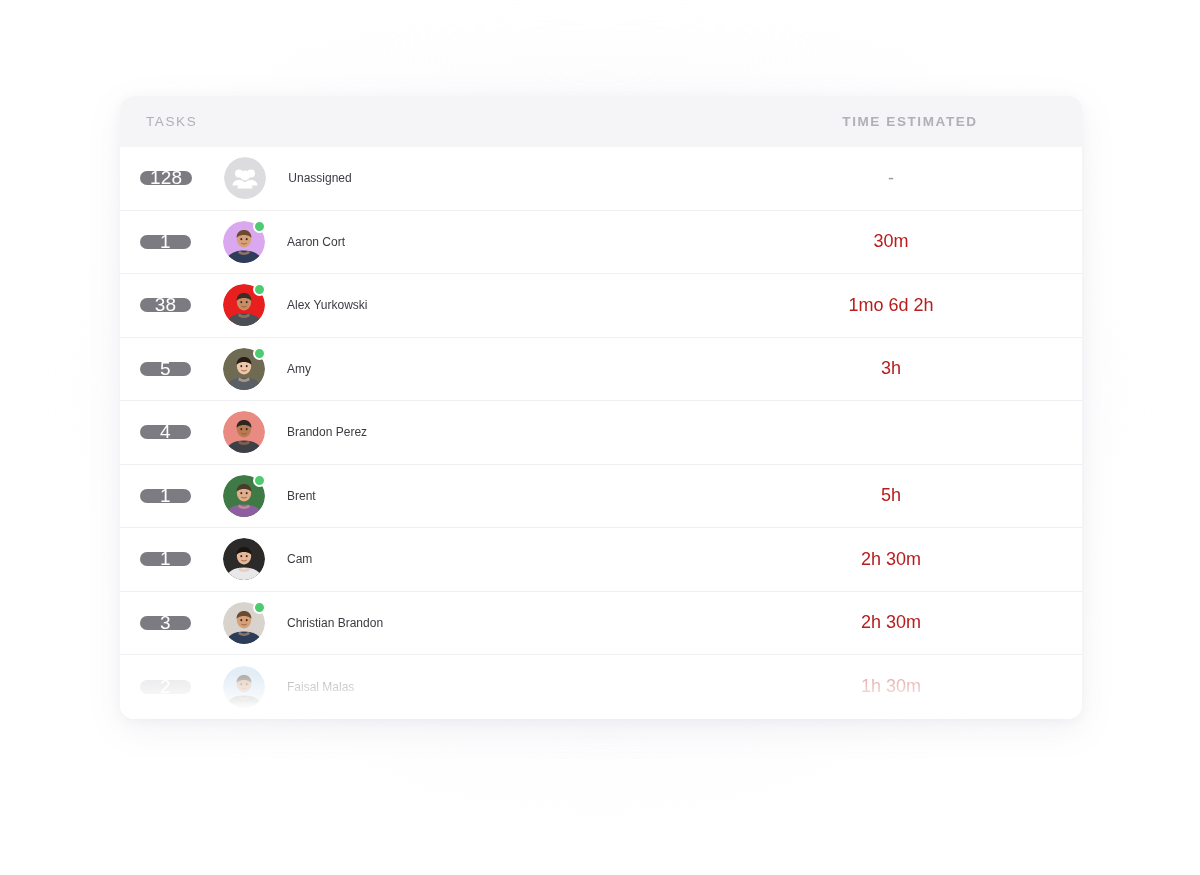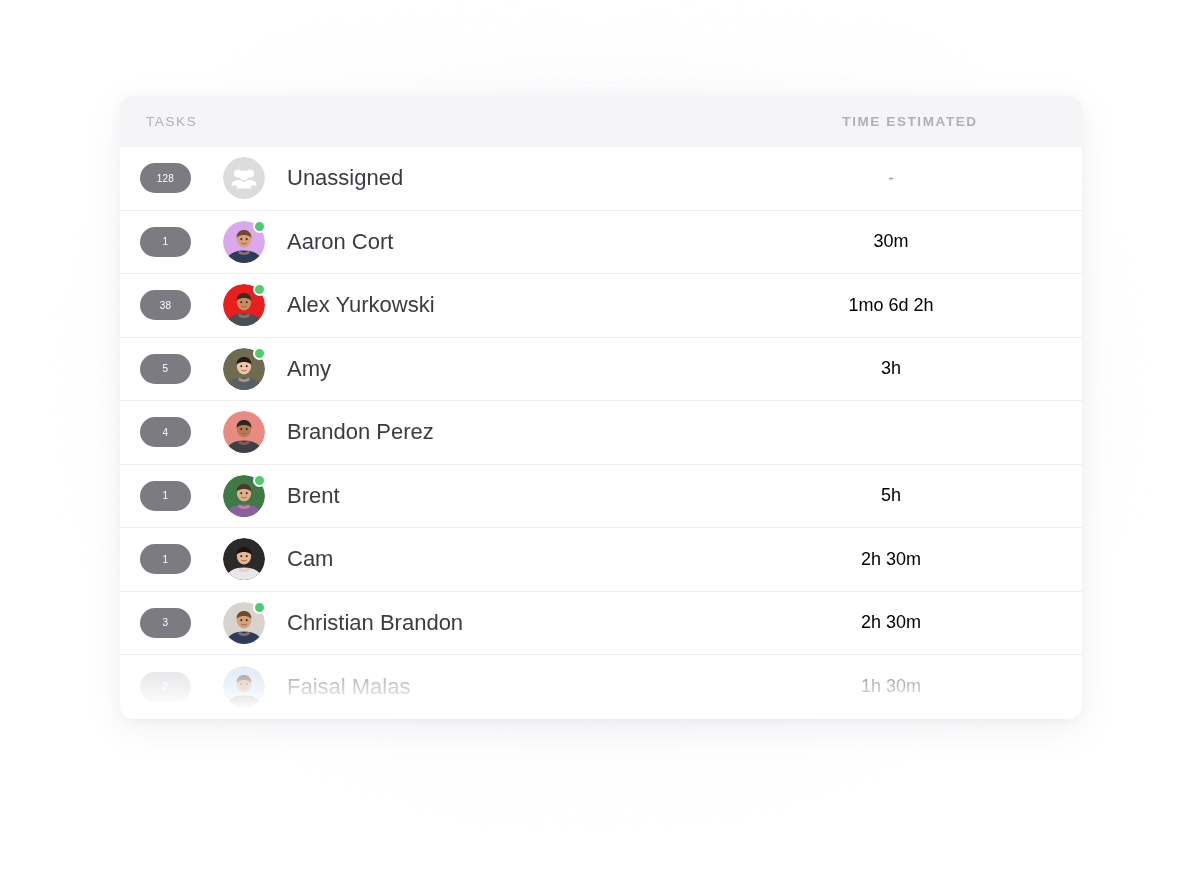--- a/index.html
+++ b/index.html
@@ -91,25 +91,25 @@
 
   .cell-tasks {
     flex: 0 0 660px;
     display: flex;
     align-items: center;
     padding-left: 20px;
   }
 
   .badge {
     min-width: 51px;
-    height: 30px;
+    height: 14px;
     border-radius: 15px;
     background: #7b7b81;
     color: #ffffff;
-    font-size: 10px;
+    font-size: 19px;
     display: flex;
     align-items: center;
     justify-content: center;
     padding: 0 10px;
     flex: 0 0 auto;
     letter-spacing: 0.2px;
   }
   .badge.muted { background: #c9c9cf; }
 
   .avatar-wrap {
@@ -136,32 +136,32 @@
     top: -1px;
     width: 13px;
     height: 13px;
     border-radius: 50%;
     background: #4ecb71;
     border: 2px solid #ffffff;
   }
 
   .person-name {
     margin-left: 22px;
-    font-size: 22px;
+    font-size: 12px;
     color: #3b3b42;
     font-weight: 400;
     white-space: nowrap;
   }
 
   .cell-time {
     flex: 1 1 auto;
     text-align: center;
     padding-right: 80px;
     font-size: 18px;
-    color: #000000;
+    color: #b91c1c;
     white-space: nowrap;
   }
   .cell-time.dash { color: #9a9aa2; }
 
   
   .card-fade {
     position: absolute;
     left: 0;
     right: 0;
     bottom: 0;

